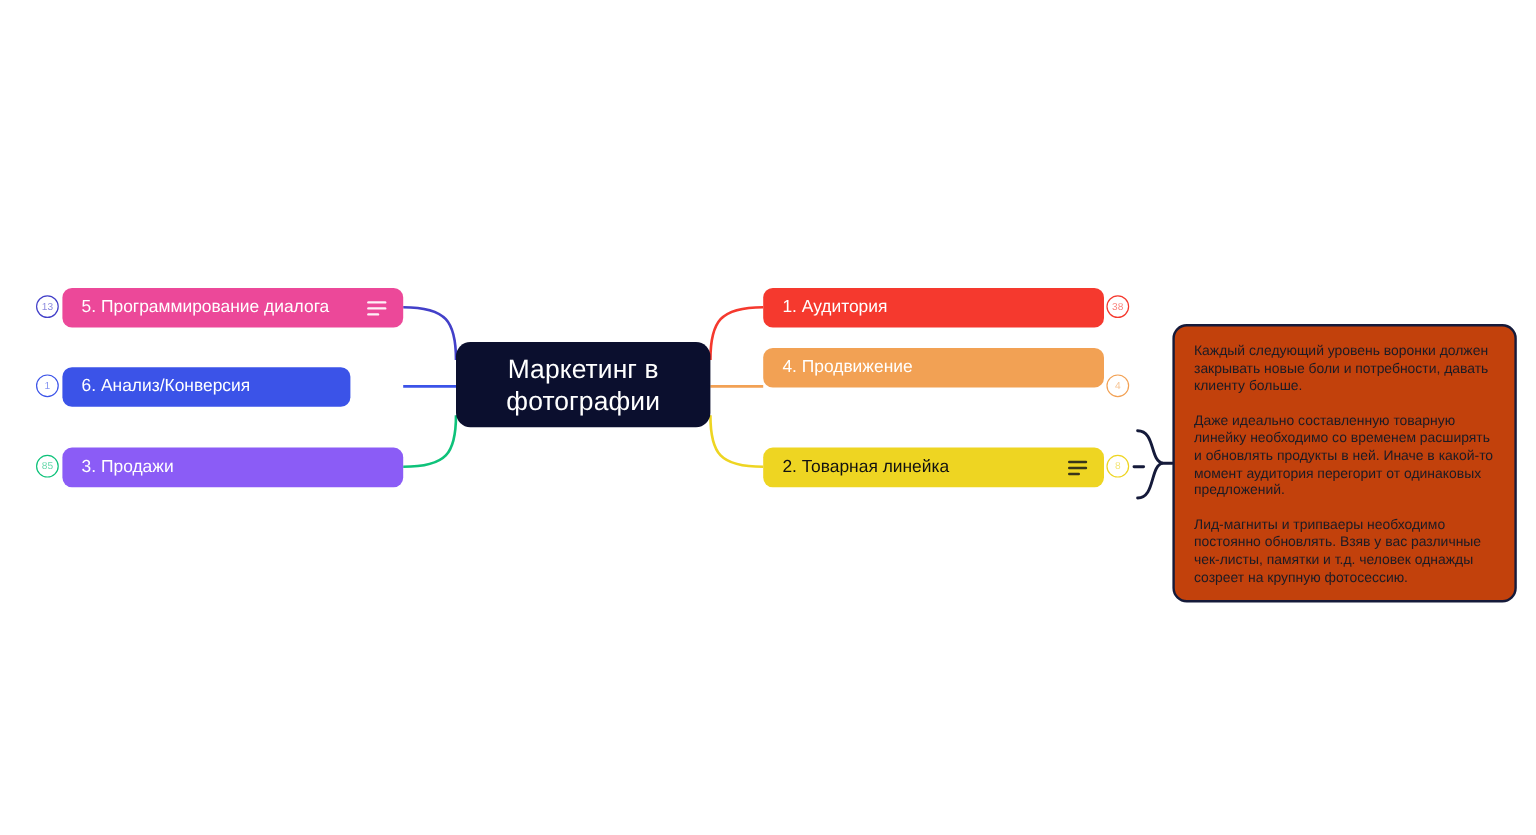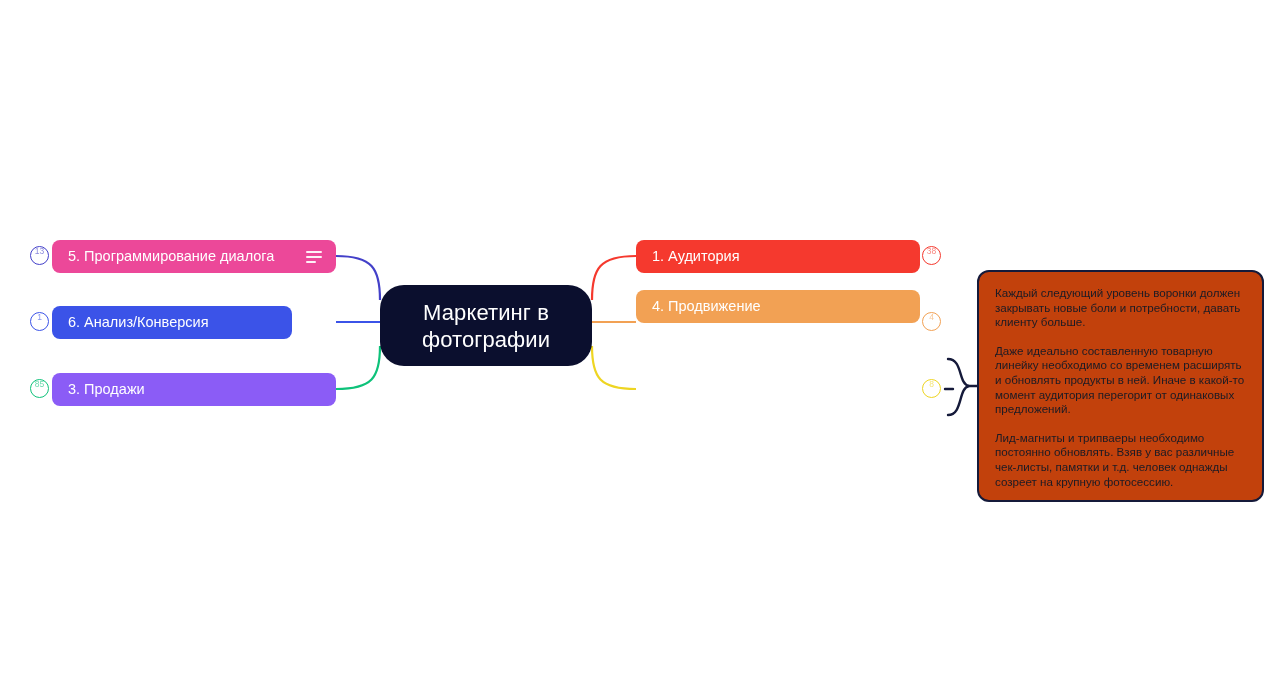--- a/index.html
+++ b/index.html
@@ -31,23 +31,23 @@
     height: 696px;
     pointer-events: none;
   }
 
   
   .central-node {
     position: absolute;
     left: 380px;
     top: 285px;
     width: 212px;
-    height: 81px;
+    height: 71px;
     background: #0b0f2e;
-    border-radius: 24px;
+    border-radius: 12px;
     display: flex;
     align-items: center;
     justify-content: center;
     z-index: 6;
   }
   .central-node .central-label {
     color: #ffffff;
     font-size: 22px;
     line-height: 27px;
     text-align: center;
@@ -102,21 +102,21 @@
 
   
   .badge {
     position: absolute;
     width: 19px;
     height: 19px;
     border-radius: 50%;
     background: #ffffff;
     border: 1.3px solid currentColor;
     display: flex;
-    align-items: flex-start;
+    align-items: center;
     justify-content: center;
     font-size: 8.5px;
     line-height: 1;
     z-index: 7;
     box-sizing: border-box;
   }
   .badge span { opacity: 0.62; }
 
   
   .note-panel {
@@ -197,20 +197,28 @@
     <span>38</span>
   </div>
 
   <div class="node right" style="left:636px; top:290px; width:284px; background:#f2a154;">
     <div class="node-label">4. Продвижение</div>
   </div>
   <div class="badge" style="left:922px; top:312px; color:#f2a154;">
     <span>4</span>
   </div>
 
+  <div class="node right dark-text" style="left:636px; top:373px; width:284px; background:#eed522;">
+    <div class="node-label">2. Товарная линейка</div>
+    <div class="note-glyph">
+      <i></i>
+        <i></i>
+        <i></i>
+    </div>
+  </div>
   <div class="badge" style="left:922px; top:379px; color:#eed522;">
     <span>8</span>
   </div>
 
   <div class="note-panel">
     <p>Каждый следующий уровень воронки должен закрывать новые боли и потребности, давать клиенту больше.</p>
     <p>Даже идеально составленную товарную линейку необходимо со временем расширять и обновлять продукты в ней. Иначе в какой-то момент аудитория перегорит от одинаковых предложений.</p>
     <p>Лид-магниты и трипваеры необходимо постоянно обновлять. Взяв у вас различные чек-листы, памятки и т.д. человек однажды созреет на крупную фотосессию.</p>
   </div>
 

